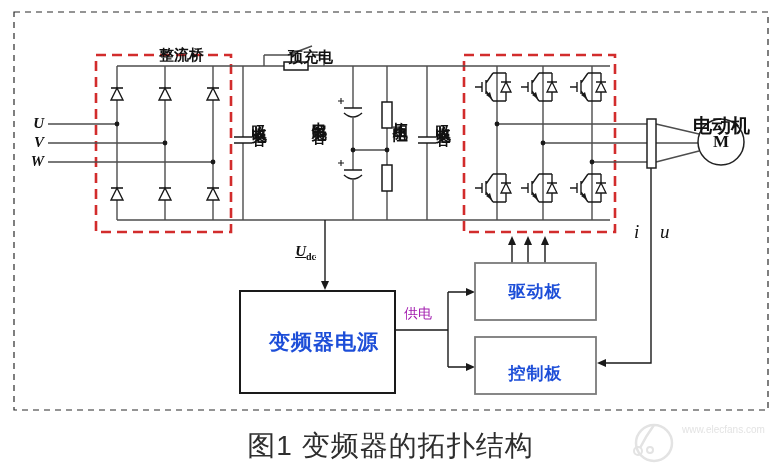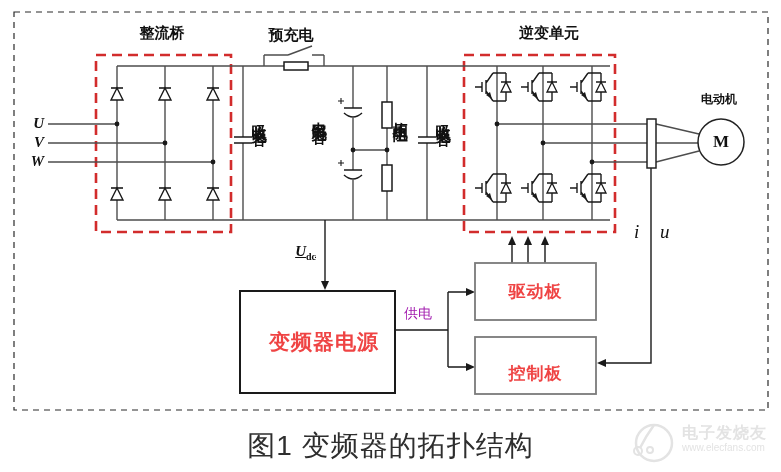--- a/index.html
+++ b/index.html
@@ -1,27 +1,27 @@
 <!DOCTYPE html>
 <html><head>
 <meta charset="utf-8">
 <style>
   html,body{margin:0;padding:0;background:#ffffff;}
   #stage{position:relative;width:781px;height:472px;background:#ffffff;overflow:hidden;
          font-family:"Liberation Sans",sans-serif;color:#1a1a1a;}
   #circuit-svg{position:absolute;left:0;top:0;}
   .lbl{position:absolute;color:#111;}
-  .sec-lbl{font-weight:bold;font-size:15px;text-align:center;}
+  .sec-lbl{font-weight:bold;font-size:15px;text-align:right;margin-top:22px;}
   .vert-lbl{font-weight:bold;font-size:15px;line-height:1.28;
             writing-mode:vertical-rl;text-orientation:upright;letter-spacing:2px;}
   .phase-lbl{font-family:"Liberation Serif",serif;font-style:italic;font-weight:bold;
              font-size:15px;text-align:right;width:20px;}
   .sig-lbl{font-family:"Liberation Serif",serif;font-style:italic;font-size:19px;}
   .box-lbl{position:absolute;display:flex;align-items:center;justify-content:center;
-           font-weight:bold;color:#ef4444;}
+           font-weight:bold;color:#1d4ed8;}
   .udc{font-family:"Liberation Serif",serif;font-style:italic;font-weight:bold;
        font-size:15px;text-align:right;width:34px;text-decoration:underline;}
   .udc sub{font-size:10px;font-style:normal;}
   #caption{position:absolute;left:0;top:427px;width:781px;text-align:center;
            font-size:28px;color:#2e2e2e;letter-spacing:1px;}
   #watermark{position:absolute;left:628px;top:420px;width:150px;height:50px;color:#e3e3e3;}
   #wm-text{position:absolute;left:54px;top:4px;line-height:1.15;}
   #wm-brand{font-size:16px;font-weight:bold;letter-spacing:1px;}
   #wm-url{font-size:10px;}
 </style>
@@ -152,22 +152,21 @@
 
     <g fill="#ffffff">
       <rect x="240" y="291" width="155" height="102" stroke="#1a1a1a" stroke-width="2"></rect>
       <rect x="475" y="263" width="121" height="57" stroke="#7a7a7a" stroke-width="1.8"></rect>
       <rect x="475" y="337" width="121" height="57" stroke="#7a7a7a" stroke-width="1.8"></rect>
     </g>
   </svg>
 
   <div class="lbl sec-lbl" style="left:120px;top:24px;width:84px;">整流桥</div>
   <div class="lbl sec-lbl" style="left:249px;top:26px;width:84px;">预充电</div>
-  <div class="lbl sec-lbl" style="left:505px;top:24px;width:88px;">逆变单元</div>
-  <div class="lbl sec-lbl" style="left:688px;top:91px;width:62px;font-size:12px;">电动机</div>
+  <div class="lbl sec-lbl" style="left:688px;top:91px;width:62px;font-size:19px;">电动机</div>
   <div class="lbl" style="left:711px;top:132px;width:20px;text-align:center;font-family:'Liberation Serif',serif;font-weight:bold;font-size:17px;">M</div>
 
   <div class="lbl phase-lbl" style="left:24px;top:115px;">U</div>
   <div class="lbl phase-lbl" style="left:24px;top:134px;">V</div>
   <div class="lbl phase-lbl" style="left:24px;top:153px;">W</div>
 
   <div class="lbl vert-lbl" style="left:250px;top:112px;">吸收电容</div>
   <div class="lbl vert-lbl" style="left:310px;top:110px;">电解电容</div>
   <div class="lbl vert-lbl" style="left:391px;top:110px;">均压电阻</div>
   <div class="lbl vert-lbl" style="left:434px;top:112px;">吸收电容</div>
@@ -186,17 +185,16 @@
   <div id="caption">图1 变频器的拓扑结构</div>
 
   <div id="watermark">
     <svg width="50" height="46" viewBox="0 0 50 46">
       <circle cx="26" cy="23" r="18" fill="none" stroke="#e3e3e3" stroke-width="2.5"></circle>
       <path d="M26 5 Q18 16 12 28" fill="none" stroke="#e3e3e3" stroke-width="2.5"></path>
       <circle cx="10" cy="31" r="4" fill="none" stroke="#e3e3e3" stroke-width="2"></circle>
       <circle cx="22" cy="30" r="3" fill="none" stroke="#e3e3e3" stroke-width="2"></circle>
     </svg>
     <div id="wm-text">
-      <div id="wm-brand">电子发烧友</div>
       <div id="wm-url">www.elecfans.com</div>
     </div>
   </div>
 </div>
 
 </body></html>

